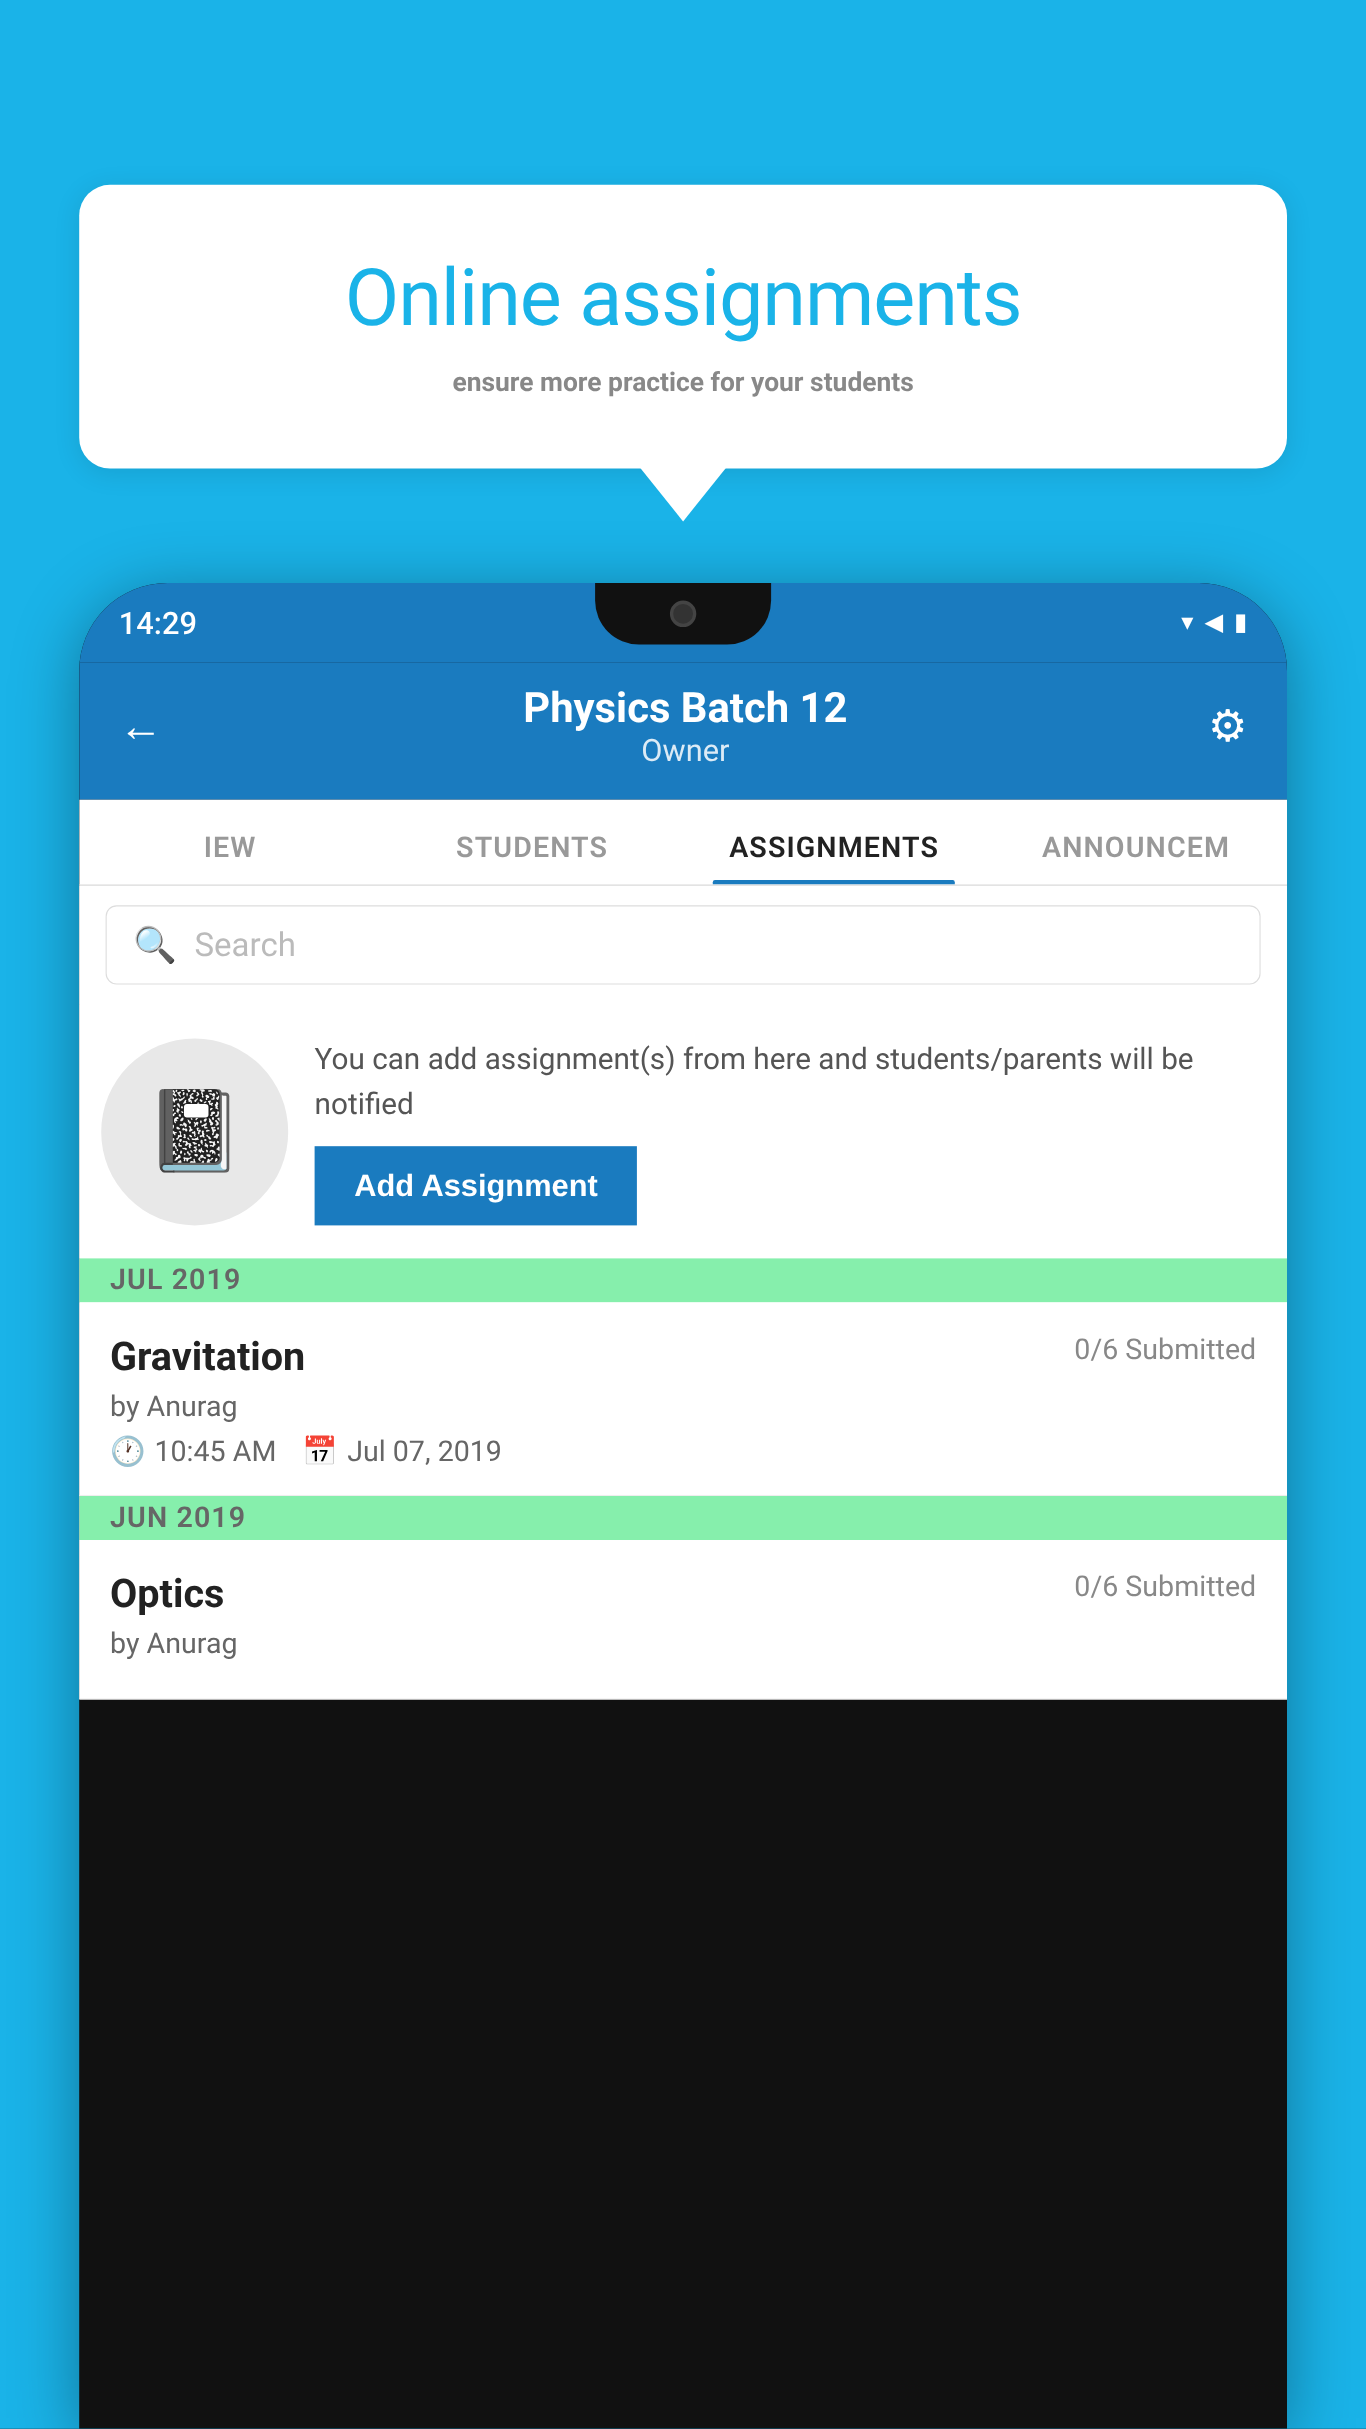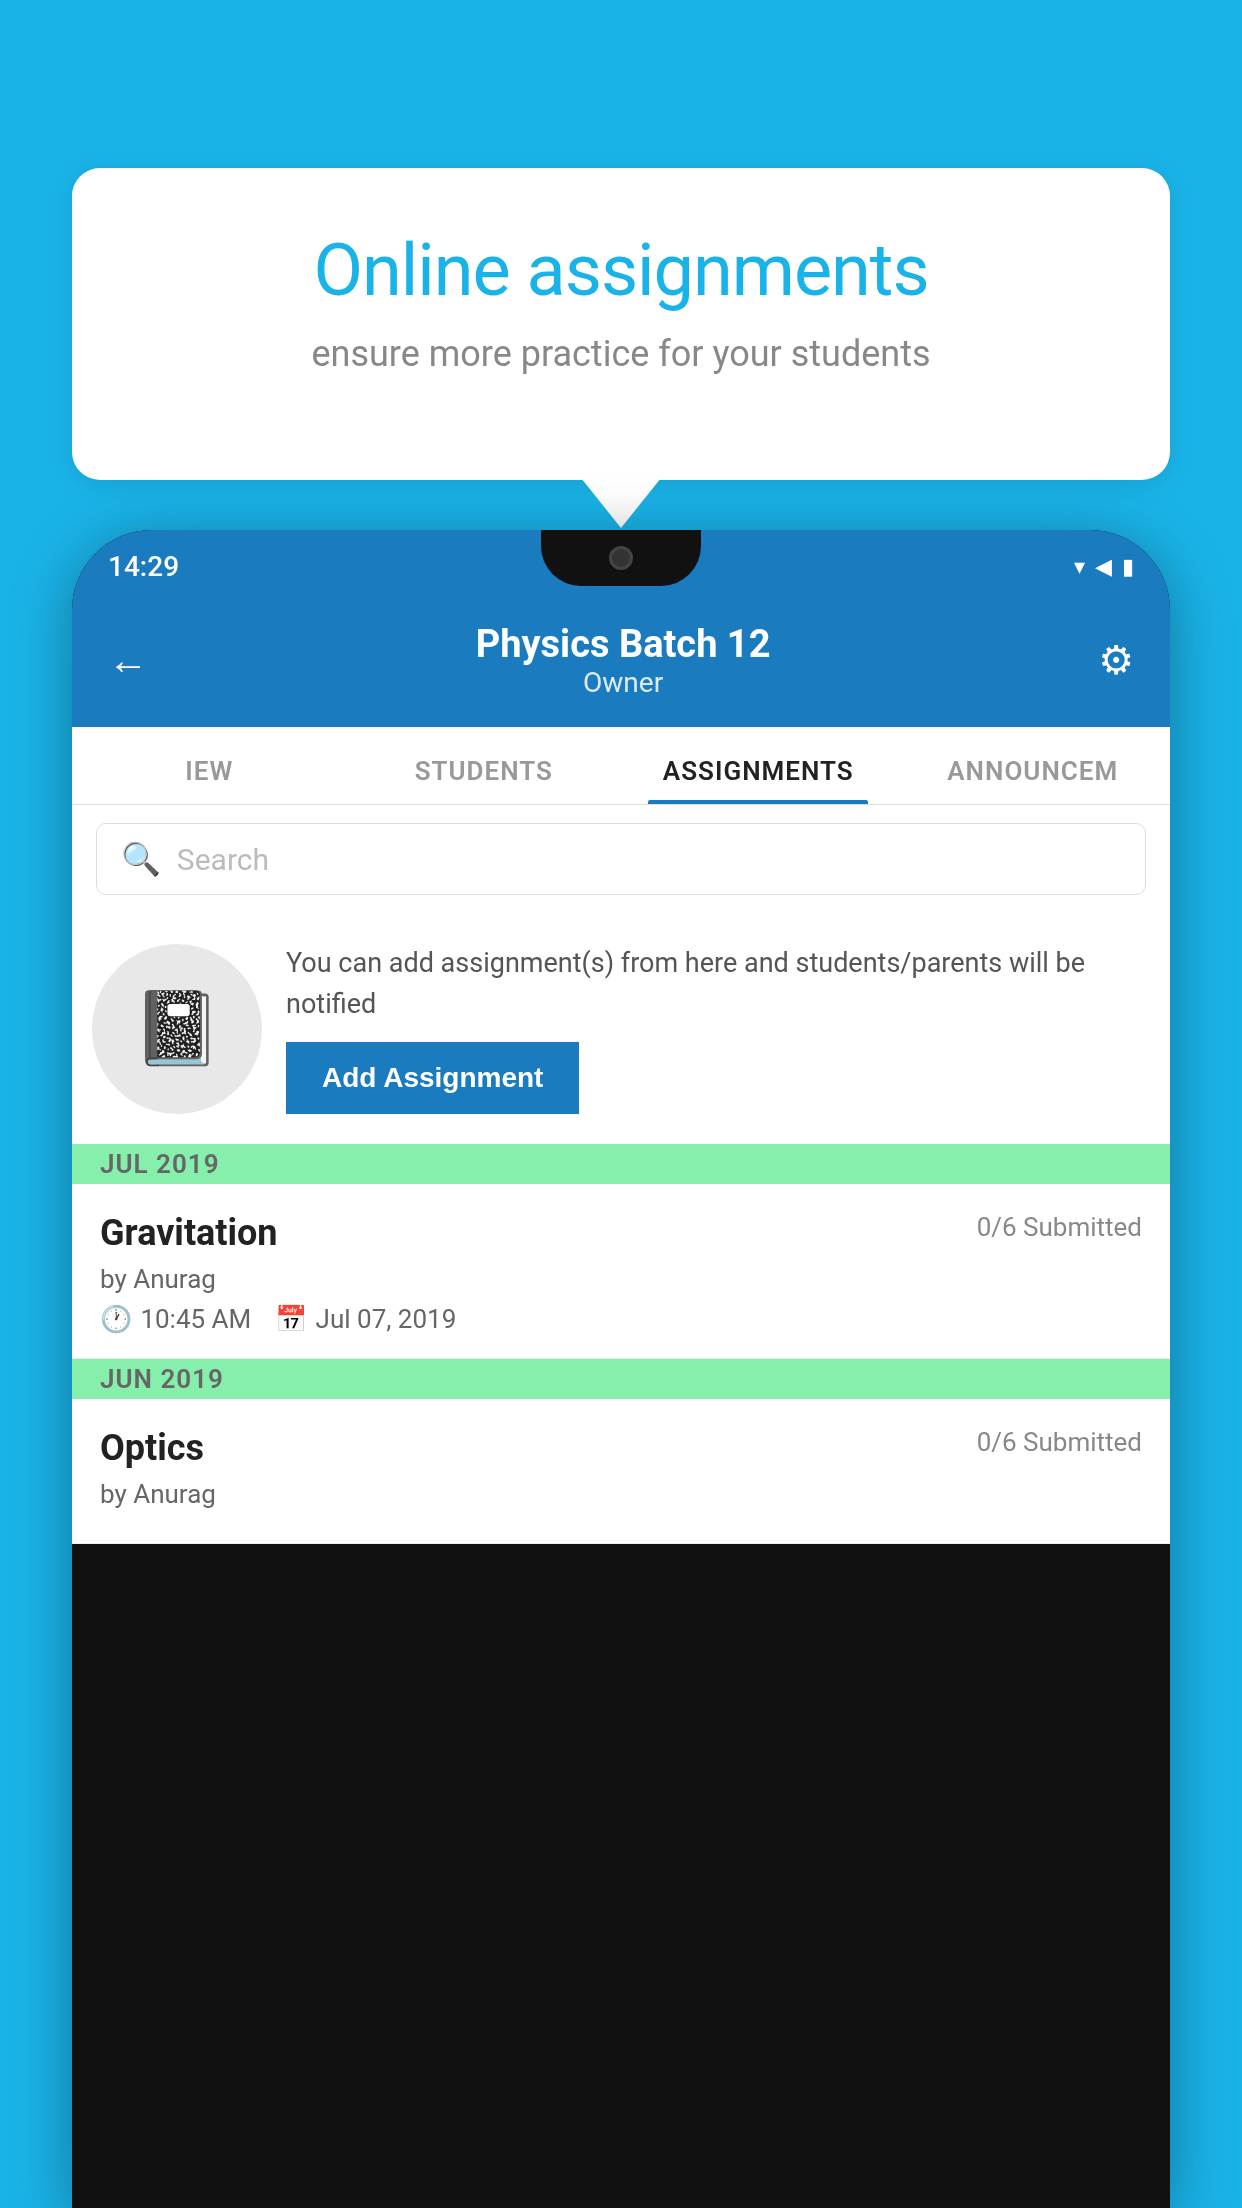--- a/index.html
+++ b/index.html
@@ -13,21 +13,21 @@
     }
 
     
     .speech-bubble {
       position: absolute;
       top: 168px;
       left: 72px;
       right: 72px;
       background: white;
       border-radius: 28px;
-      padding: 60px 70px 105px;
+      padding: 60px 70px 65px;
       text-align: center;
       box-shadow: 0 4px 24px rgba(0,0,0,0.10);
     }
     .speech-bubble::after {
       content: '';
       position: absolute;
       bottom: -48px;
       left: 50%;
       transform: translateX(-50%);
       width: 0;
@@ -37,23 +37,23 @@
       border-top: 50px solid white;
     }
     .speech-bubble-title {
       font-size: 72px;
       font-weight: 400;
       color: #1ab3e8;
       margin-bottom: 20px;
       letter-spacing: -1px;
     }
     .speech-bubble-subtitle {
-      font-size: 36px;
+      font-size: 24px;
       color: #888;
-      font-weight: 400;
+      font-weight: 700;
     }
 
     
     .phone-frame {
       position: absolute;
       top: 530px;
       left: 72px;
       right: 72px;
       bottom: 0;
       background: #111;

